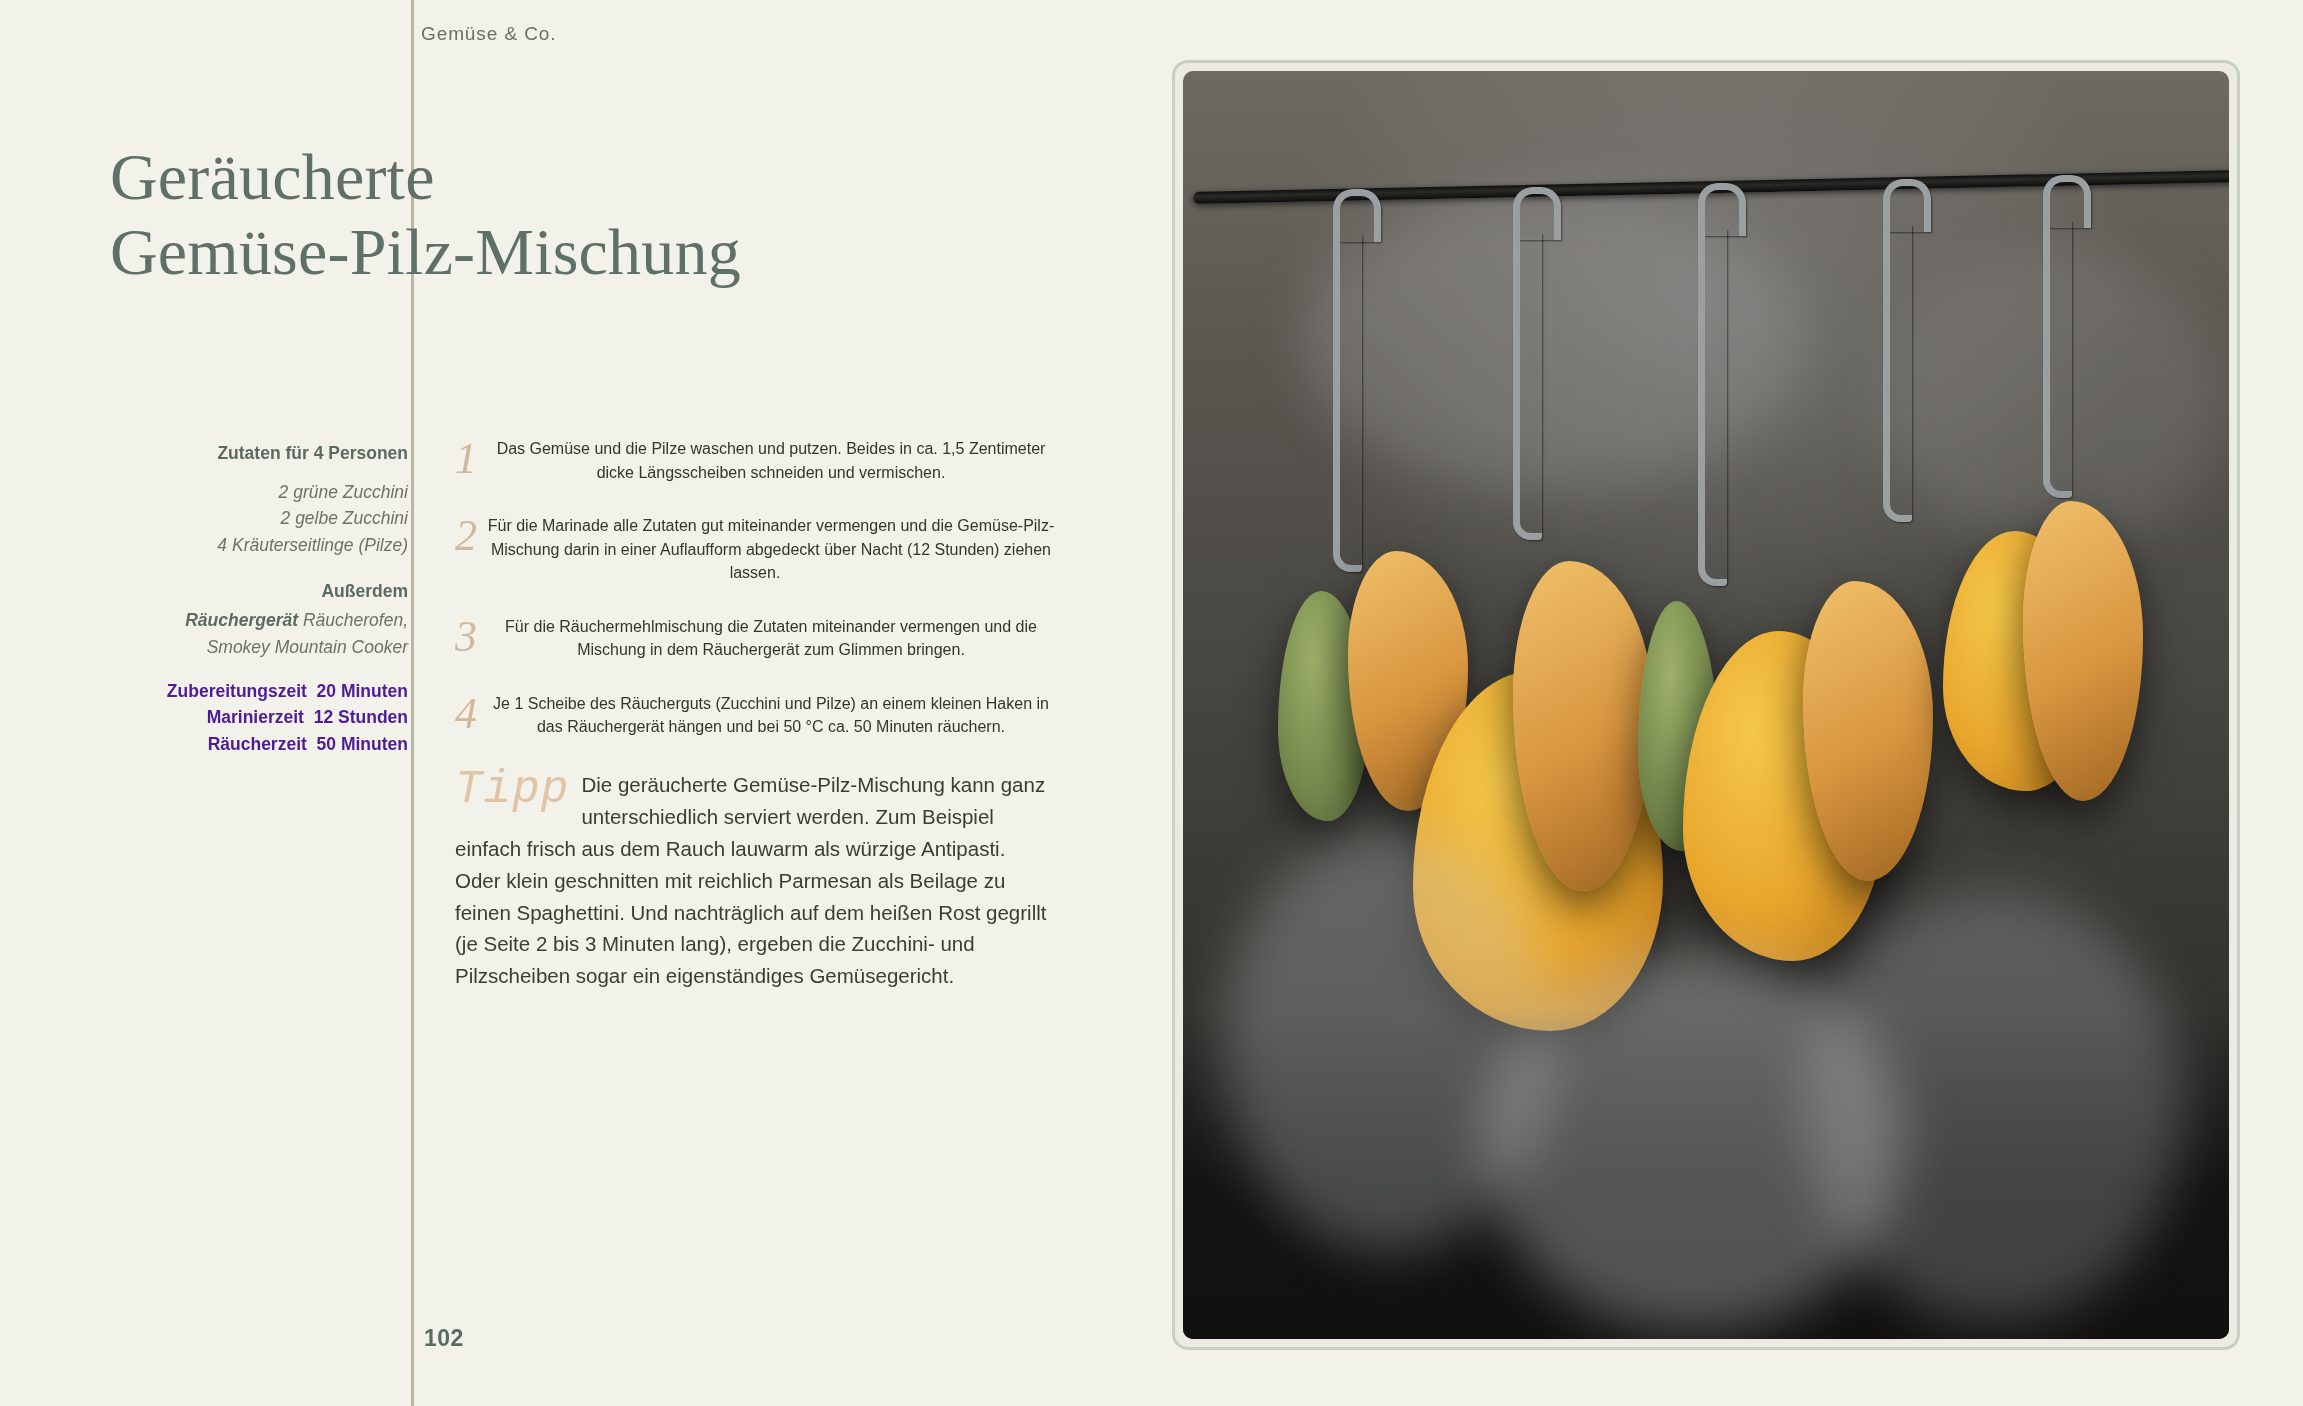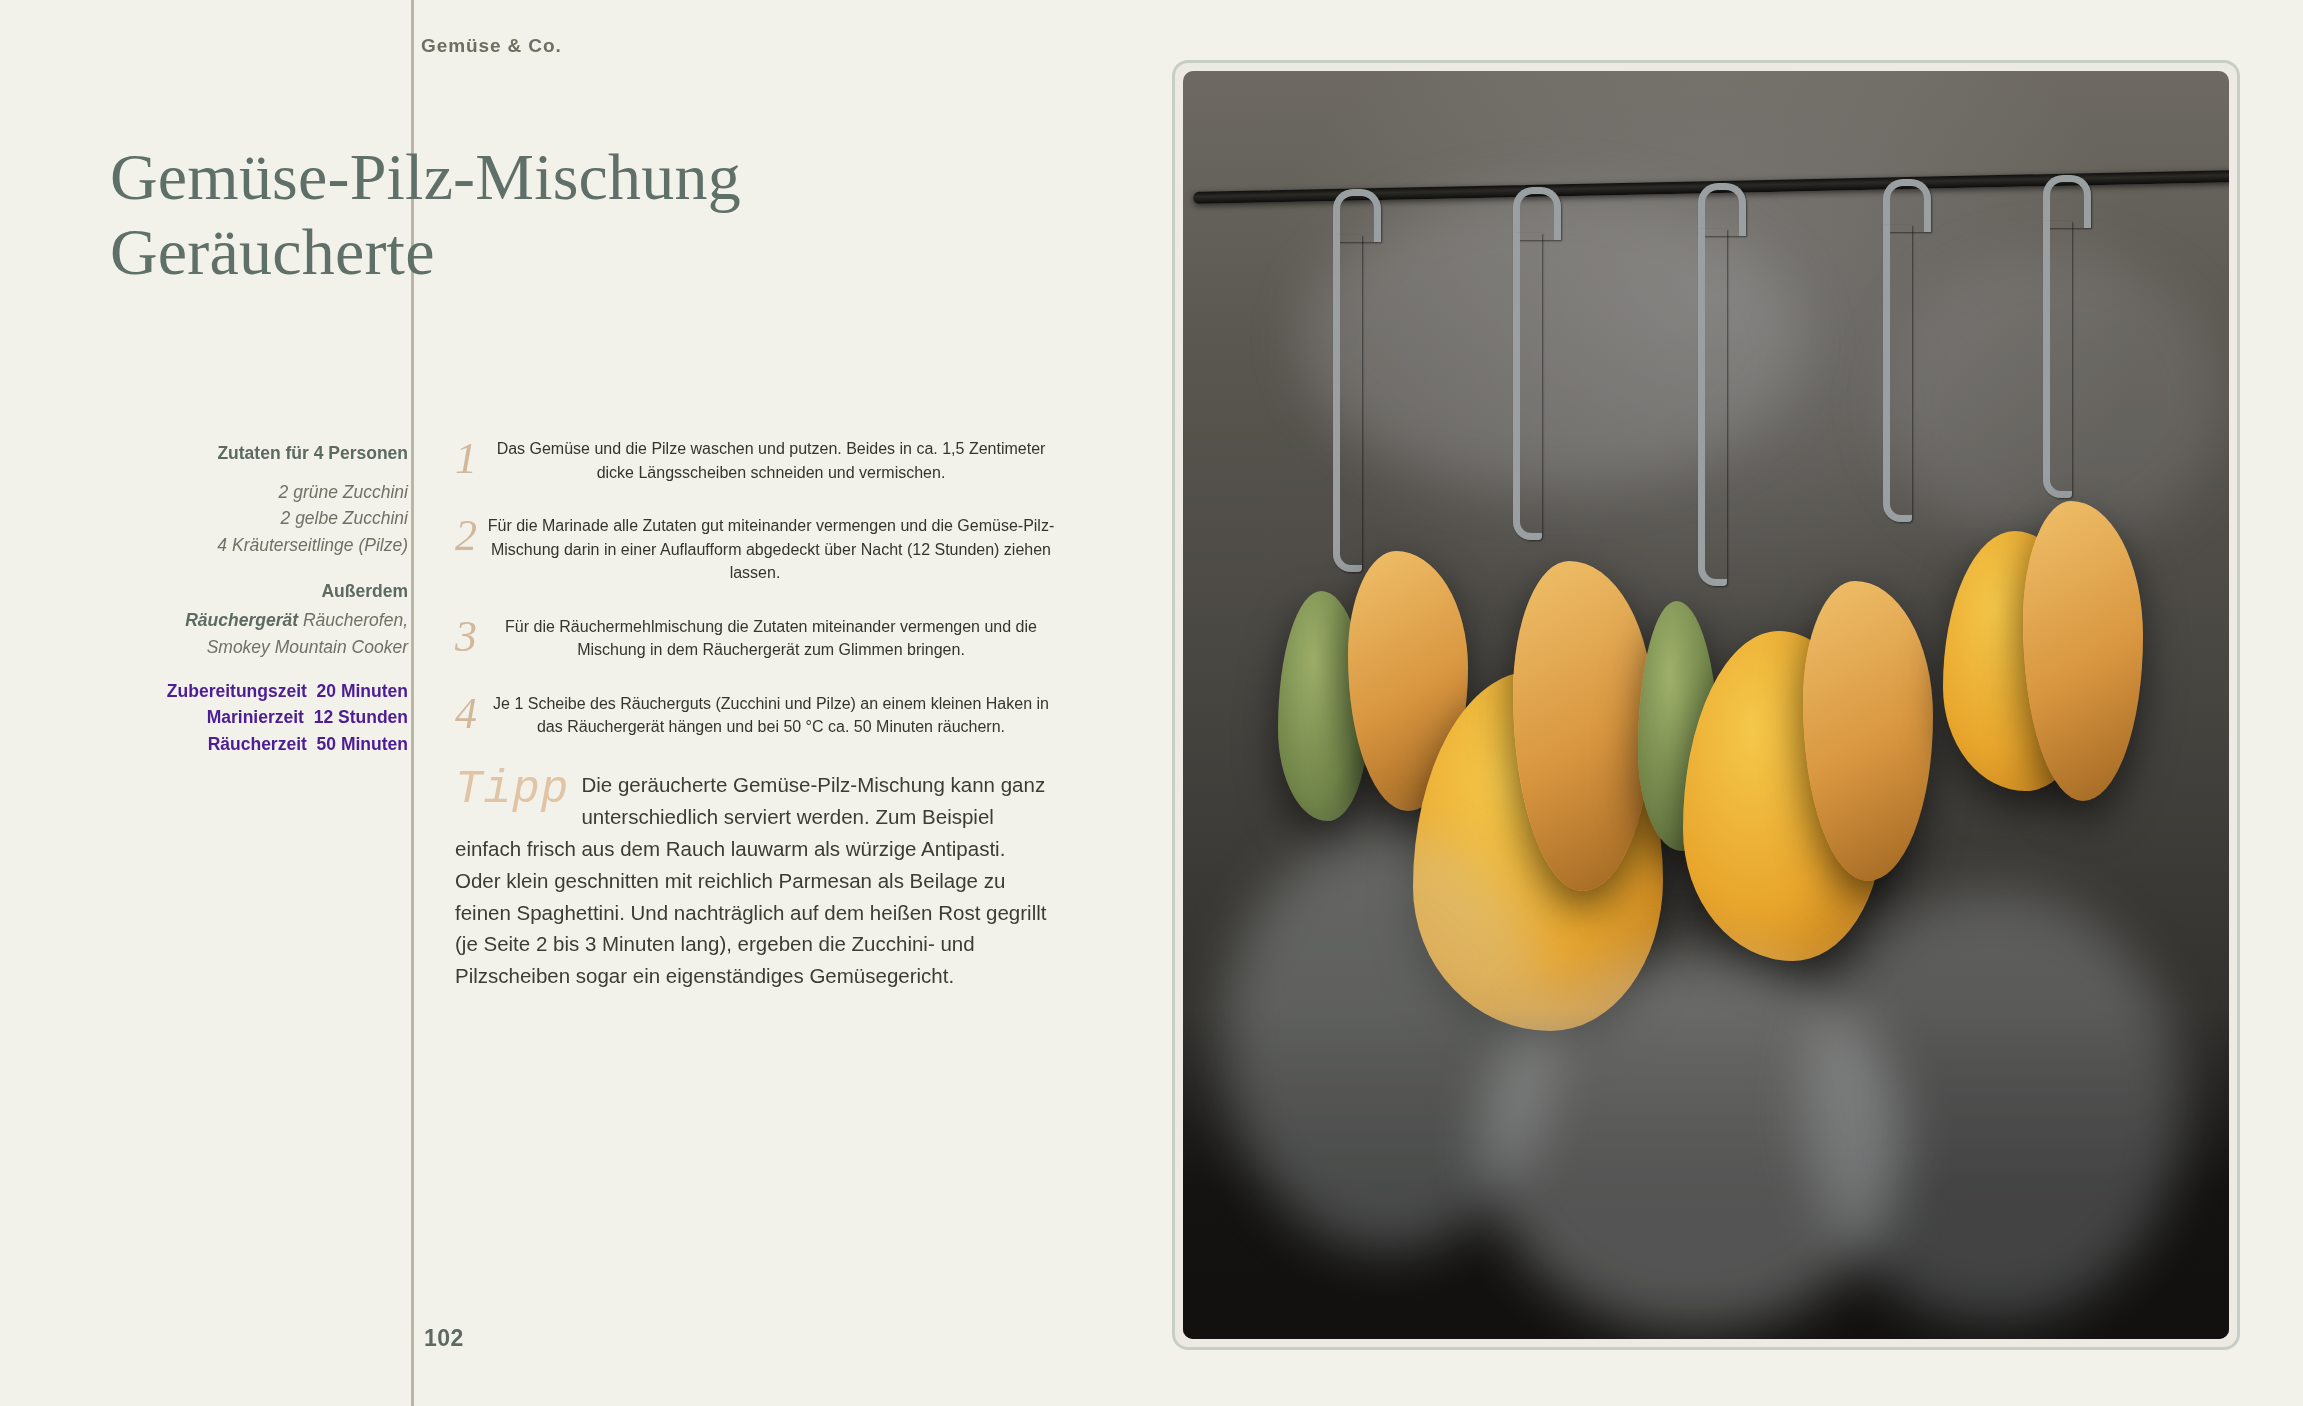--- a/index.html
+++ b/index.html
@@ -20,24 +20,24 @@
     position: absolute;
     left: 411px;
     top: 0;
     width: 3px;
     height: 1406px;
     background: #b9b6a4;
   }
   .chapter-label {
     position: absolute;
     left: 421px;
-    top: 35px;
+    top: 23px;
     font-family: "Liberation Sans", sans-serif;
     font-size: 19px;
-    font-weight: bold;
+    font-weight: normal;
     letter-spacing: 0.9px;
     color: #6d6f61;
   }
   .page-number {
     position: absolute;
     left: 424px;
     top: 1325px;
     font-family: "Liberation Sans", sans-serif;
     font-size: 23px;
     font-weight: bold;
@@ -223,22 +223,22 @@
 </head>
 <body>
 
 <div class="page">
 
   <div class="vrule"></div>
 
   <div class="chapter-label">Gemüse &amp; Co.</div>
 
   <div class="title">
+    <span class="line">Geräucherte</span>
     <span class="line">Gemüse-Pilz-Mischung</span>
-    <span class="line">Geräucherte</span>
   </div>
 
   <div class="ingredients">
 
     <div class="ing-block">
       <div class="ing-head">Zutaten für 4 Personen</div>
       <div style="height:10px"></div>
       <span class="ing-line">2 grüne Zucchini</span>
       <span class="ing-line">2 gelbe Zucchini</span>
       <span class="ing-line">4 Kräuterseitlinge (Pilze)</span>

